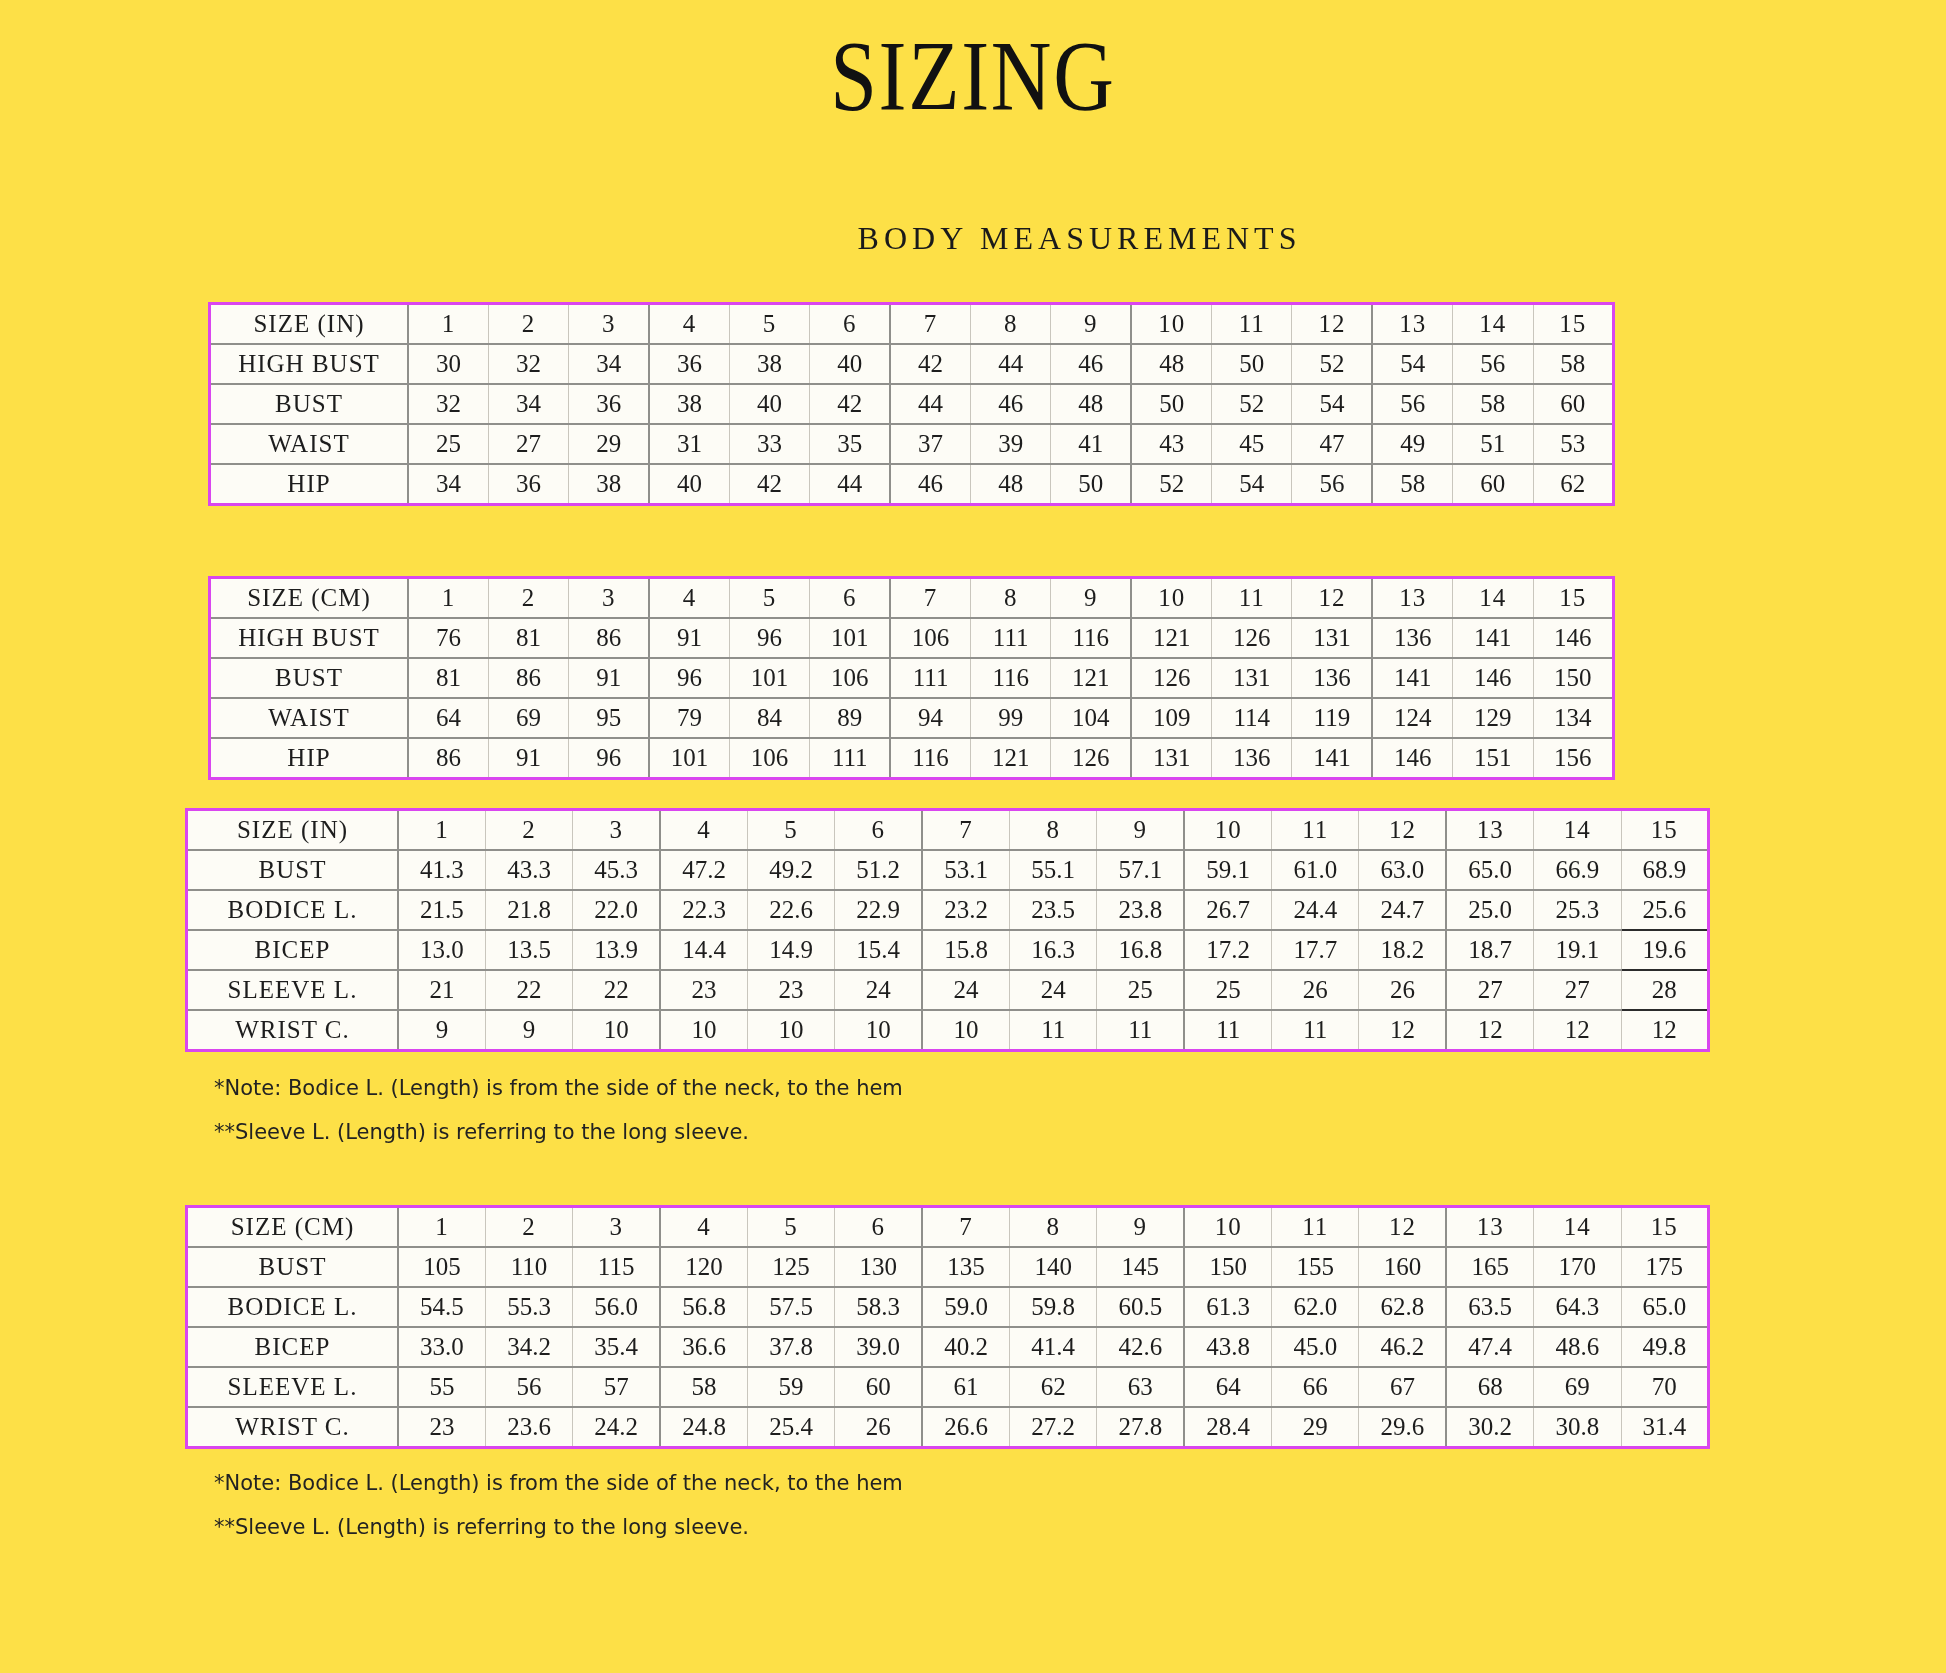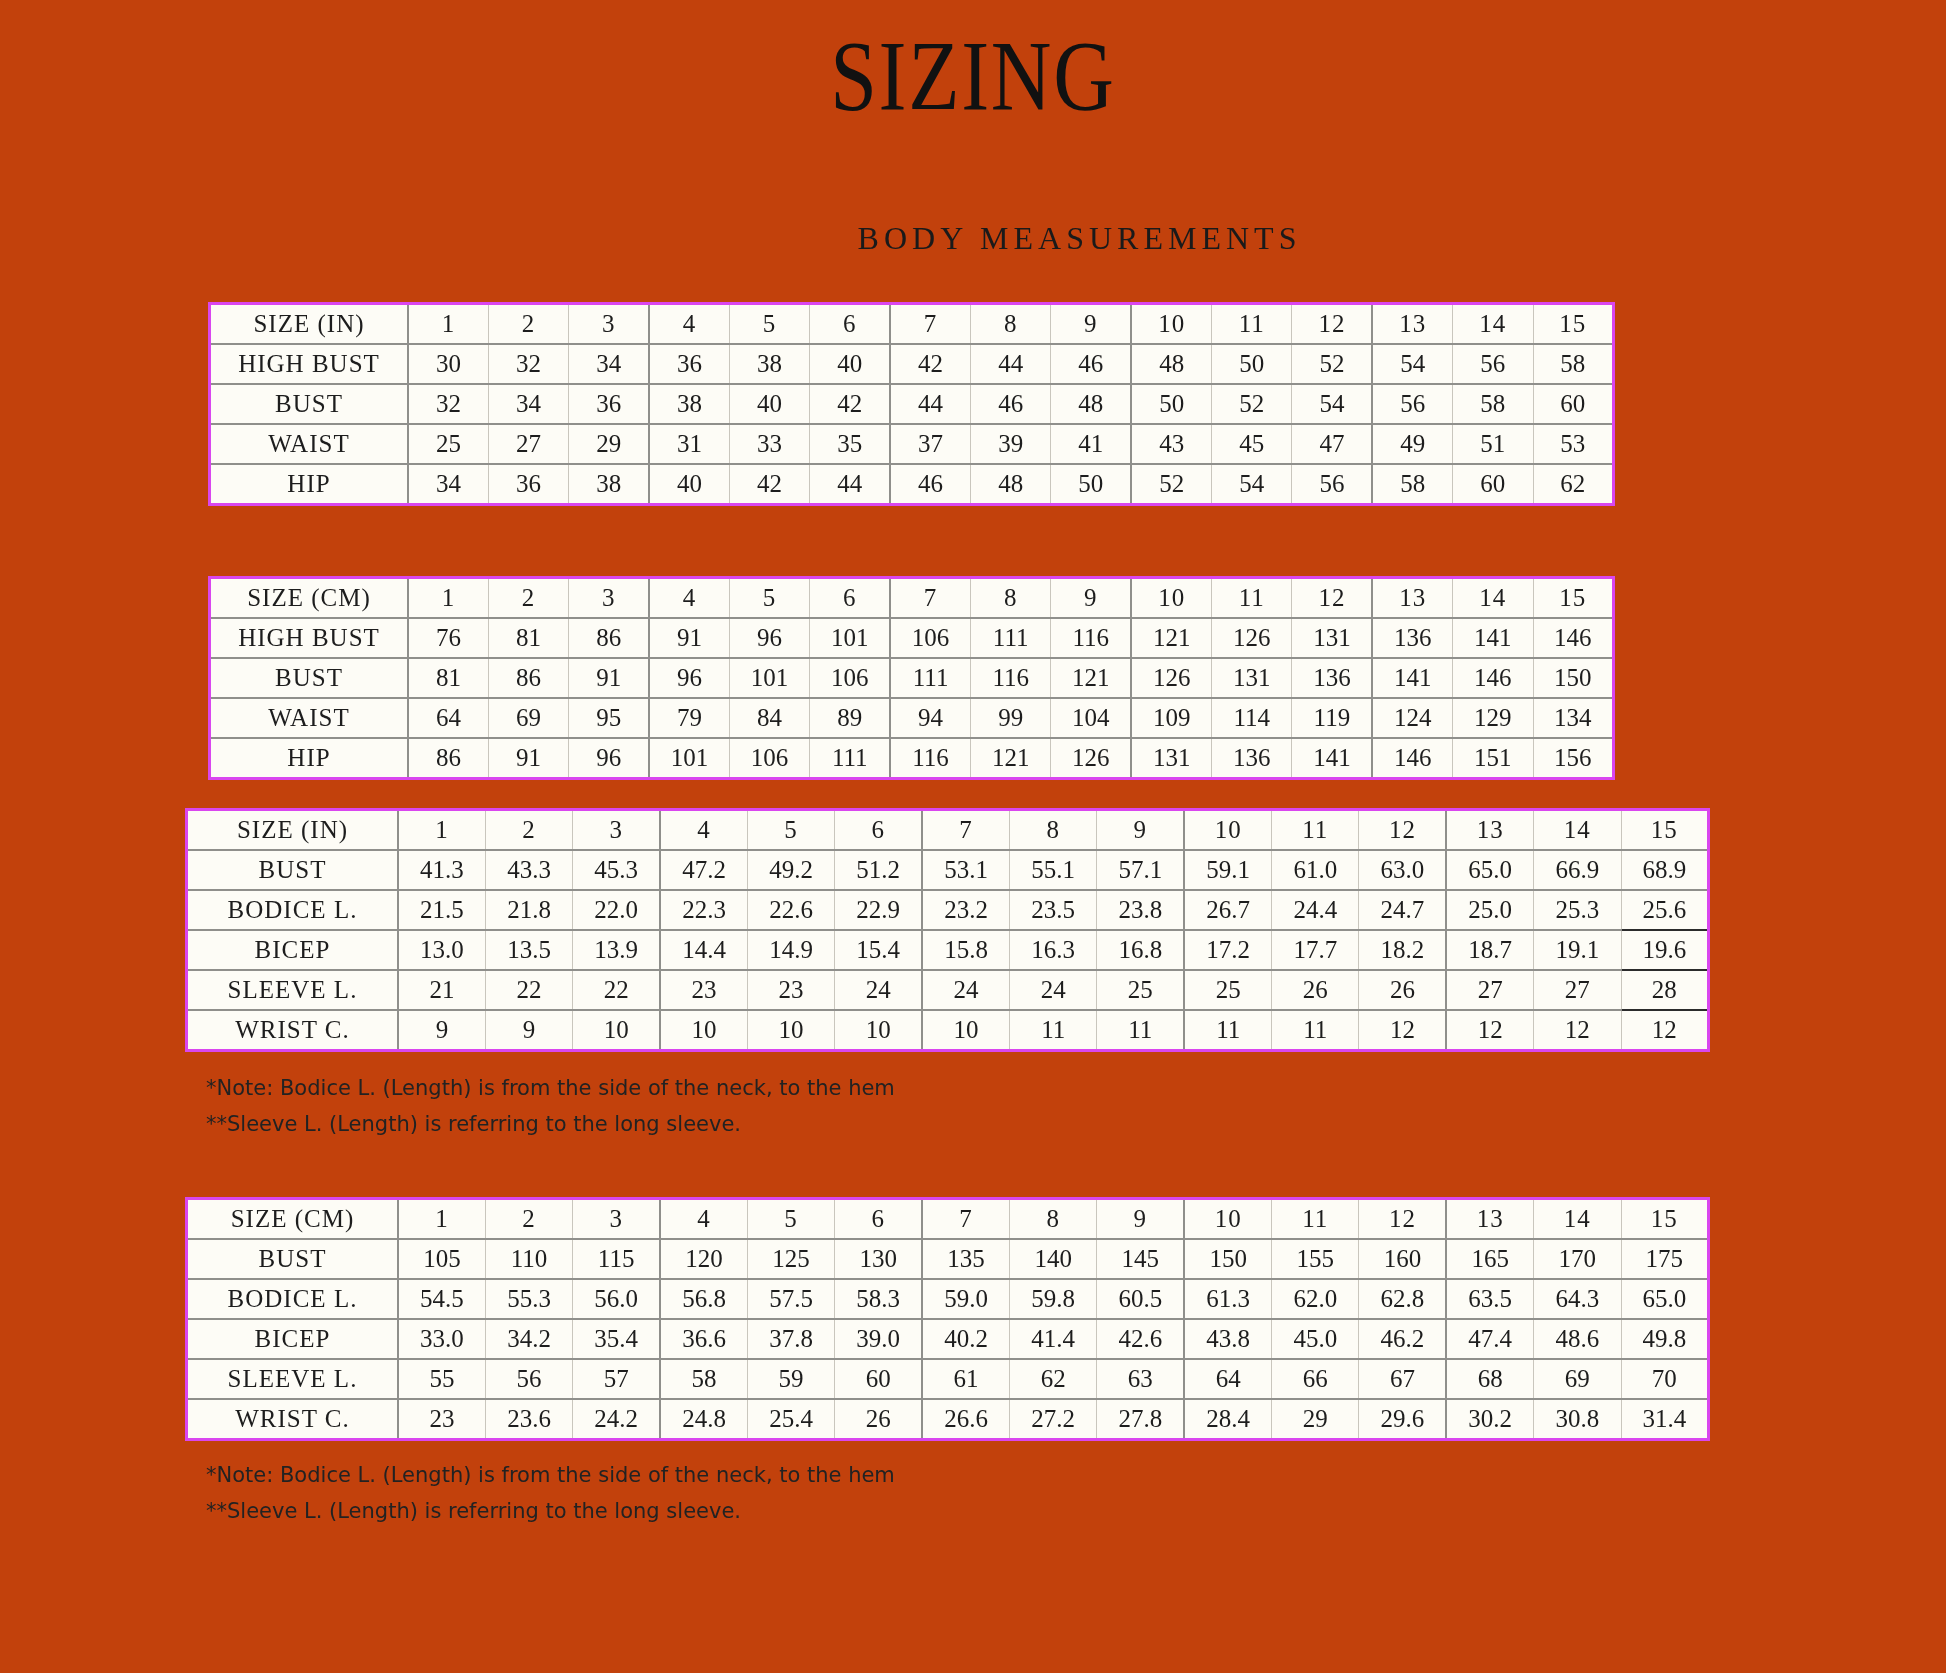--- a/index.html
+++ b/index.html
@@ -1,21 +1,21 @@
 <!DOCTYPE html>
 <html><head>
 <meta charset="utf-8">
 <style>
   html,body{margin:0;padding:0;}
   body{background:#fbfaf2;}
   .page{
     position:relative;
     width:1946px;
     min-height:1673px;
-    background:#c2410c;
+    background:#fde047;
     color:#1c1c1c;
     font-family:"Liberation Serif", serif;
     overflow:hidden;
   }
   
   h1.sizing-title{
     margin:26px 0 0 0;
     text-align:center;
     font-weight:normal;
     font-size:100px;
@@ -80,21 +80,21 @@
     border-bottom:2px solid #2b2b2b;
   }
   
   .notes{
     margin:18px 0 0 206px;
     font-family:"DejaVu Sans", sans-serif;
     font-size:21px;
     color:#222;
     line-height:36px;
   }
-  .notes p{margin:0;}
+  .notes p{margin:8px;}
   #notes-2{margin-top:16px;padding-bottom:36px;}
 </style>
 </head>
 <body>
 
 <div class="page">
 
   <h1 class="sizing-title"><span class="tt">SIZING</span></h1>
 
   <section>

